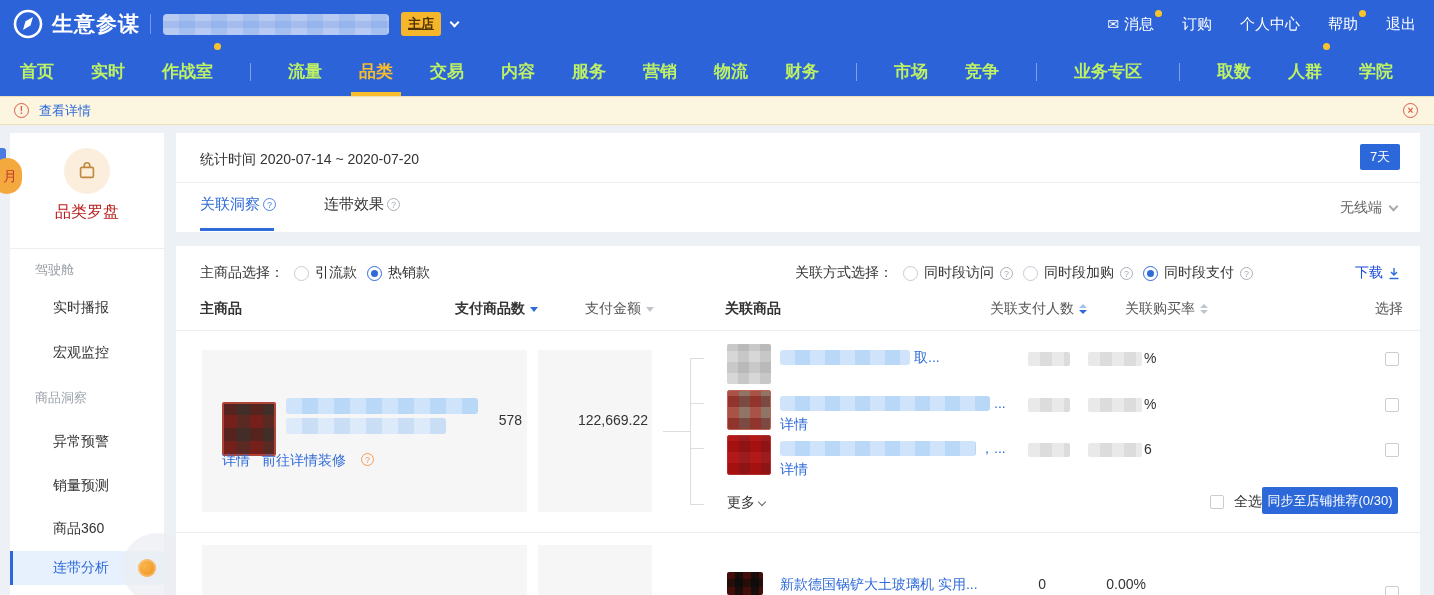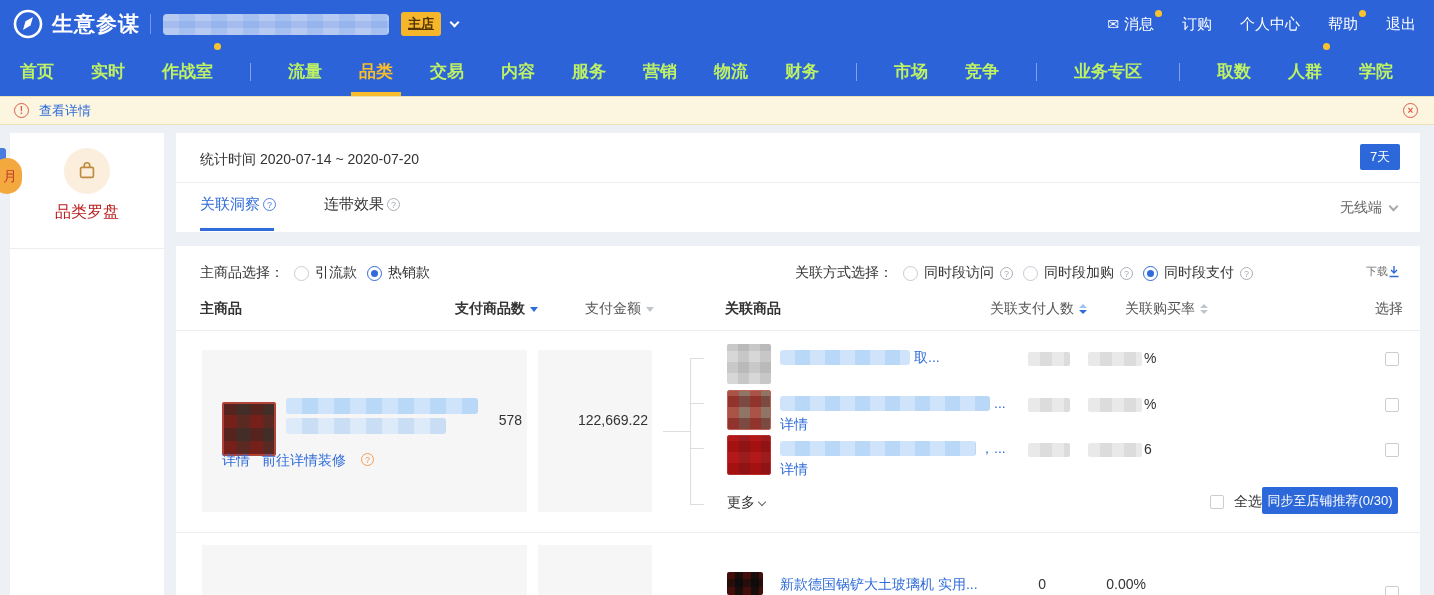--- a/index.html
+++ b/index.html
@@ -77,21 +77,21 @@
   .chev-gray { color:#aaa; margin-top:-3px; }
 
   
   .card-main { position:absolute; left:176px; top:246px; width:1244px; height:349px; background:#fff; overflow:hidden; }
   .frow-left { position:absolute; left:24px; top:18px; display:flex; align-items:center; gap:10px; font-size:14px; color:#333; }
   .frow-right { position:absolute; left:619px; top:18px; display:flex; align-items:flex-start; gap:10px; font-size:14px; color:#333; }
   .radio { width:15px; height:15px; border:1px solid #c8ccd3; border-radius:50%; background:#fff; display:inline-block; position:relative; cursor:pointer; flex:none; }
   .radio.sel { border-color:#2f6bd9; }
   .radio.sel::after { content:""; position:absolute; left:3px; top:3px; width:7px; height:7px; border-radius:50%; background:#2f6bd9; }
   .ropt { display:flex; align-items:center; gap:6px; margin-right:10px; cursor:pointer; }
-  .download { position:absolute; right:20px; top:18px; color:#737373; font-size:11px; display:flex; align-items:center; cursor:pointer; }
+  .download { position:absolute; right:20px; top:18px; color:#1d4ed8; font-size:14px; display:flex; align-items:center; gap:5px; cursor:pointer; }
 
   .th { position:absolute; top:54px; font-size:14px; color:#333; font-weight:bold; display:flex; align-items:center; gap:5px; }
   .tri-down { width:0; height:0; border-left:4px solid transparent; border-right:4px solid transparent; border-top:5px solid #2f6bd9; display:inline-block; }
   .tri-down.gray { border-top-color:#c0c4cc; }
   .caret-pair { display:inline-flex; flex-direction:column; gap:2px; }
   .caret-up { width:0; height:0; border-left:4px solid transparent; border-right:4px solid transparent; border-bottom:4px solid #9ec1f0; }
   .caret-dn { width:0; height:0; border-left:4px solid transparent; border-right:4px solid transparent; border-top:4px solid #2f6bd9; }
   .caret-pair.gray .caret-up { border-bottom-color:#c0c4cc; }
   .caret-pair.gray .caret-dn { border-top-color:#c0c4cc; }
   .hdiv2 { position:absolute; left:0; top:84px; width:100%; height:1px; background:#eceef1; }
@@ -204,20 +204,34 @@
 
 <aside class="sidebar" id="sidebar">
   <div class="side-icon">
     <svg width="22" height="22" viewBox="0 0 24 24" fill="none" stroke="#c08a3e" stroke-width="1.8">
       <rect x="5" y="8" width="14" height="11" rx="1.5"></rect>
       <path d="M9 8 V6 a3 3 0 0 1 6 0 V8"></path>
     </svg>
   </div>
   <div class="side-title">品类罗盘</div>
   <div class="side-div"></div>
+  <div id="side-items">
+      <div class="side-sec">驾驶舱</div>
+      <div class="side-item">实时播报</div>
+      <div class="side-item m27">宏观监控</div>
+      <div class="side-sec s2">商品洞察</div>
+      <div class="side-item m28">异常预警</div>
+      <div class="side-item m26">销量预测</div>
+      <div class="side-item m25">商品360</div>
+      <div class="side-active">
+        <span class="spotlight"></span>
+        <span class="lbl">连带分析</span>
+        <span class="orange-badge"></span>
+      </div>
+    </div>
 </aside>
 <div class="float-blue"></div>
 <div class="float-tag">月</div>
 
 <section class="card-top">
   <div class="stat">统计时间 2020-07-14 ~ 2020-07-20</div>
   <button class="btn-7d">7天</button>
   <div class="hdiv"></div>
   <div class="tab t1 active">
     <span>关联洞察</span>

